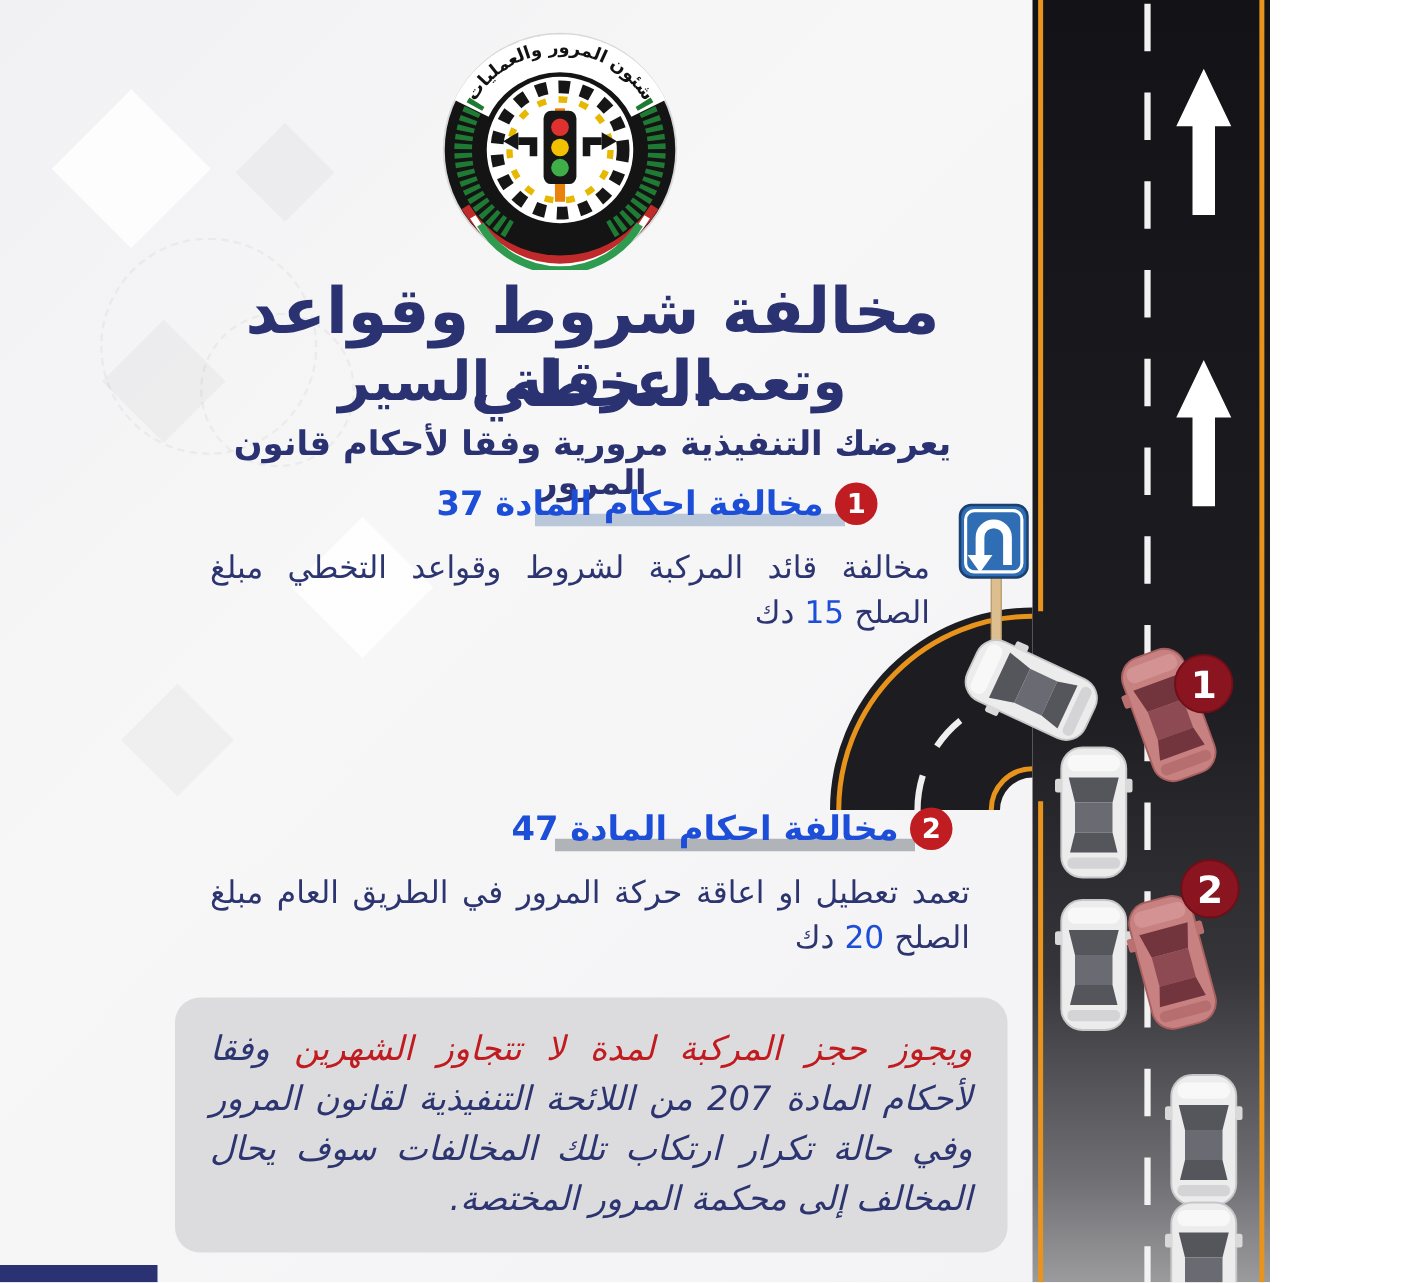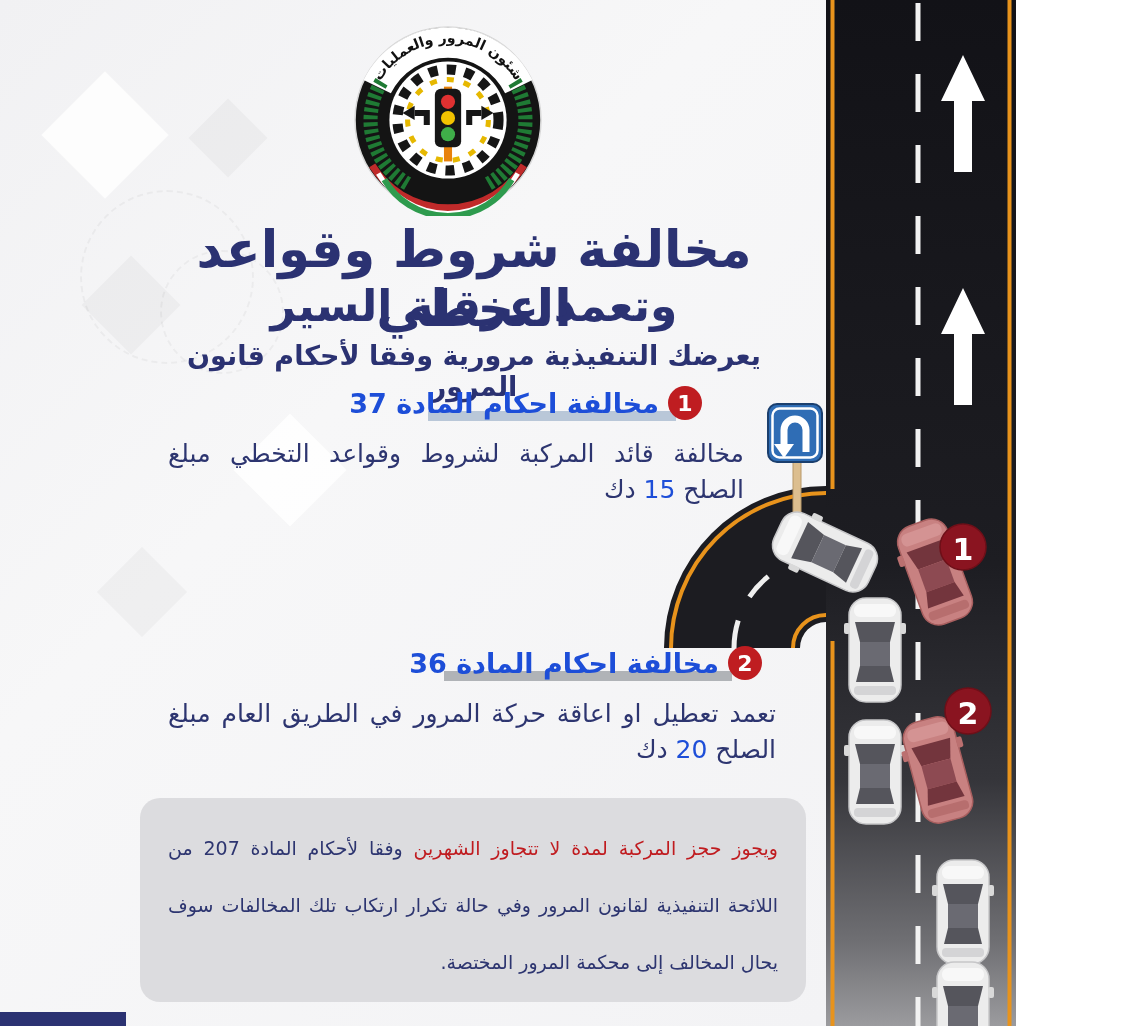--- a/index.html
+++ b/index.html
@@ -27,21 +27,21 @@
   .sec1{top:386px;right:106px;}
   .sec2{top:646px;right:46px;}
   .sec-body{position:absolute;direction:rtl;color:#2d3570;font-size:25px;line-height:36px;}
   .body1{top:436px;right:64px;left:28px;}
   .body2{top:696px;right:32px;left:28px;}
   .sec-body .l1{text-align:justify;text-align-last:justify;}
   .sec-body .l2{text-align:right;}
   .amount{color:#1d4ed8;}
   .notice{position:absolute;top:798px;left:0;width:666px;height:204px;background:#dcdcdf;
     border-radius:20px;box-sizing:border-box;padding:22px 28px 0 28px;direction:rtl;}
-  .notice p{margin:0;color:#2d3570;font-size:19px;line-height:57px;text-align:justify;}
+  .notice p{margin:0;color:#2d3570;font-size:27px;line-height:40px;text-align:justify;font-style:italic;}
   .notice .hl{color:#c01b1f;}
   .blue-bar{position:absolute;left:0;top:1012px;width:126px;height:14px;background:#2b3272;z-index:3;}
   .logo{position:absolute;left:212px;top:24px;}
   .road-svg{position:absolute;left:600px;top:0;z-index:1;}
 </style>
 </head>
 <body>
 
 <div class="canvas">
   <div class="left-panel"></div>
@@ -93,21 +93,21 @@
       <span class="sec-title">مخالفة احكام المادة 37</span>
     </div>
     <div class="sec-body body1">
       <div class="l1">مخالفة قائد المركبة لشروط وقواعد التخطي مبلغ</div>
       <div class="l2"><span>الصلح </span><span class="amount">15</span><span> دك</span></div>
     </div>
 
     <div class="sec-heading sec2">
       <span class="underbar"></span>
       <span class="sec-badge">2</span>
-      <span class="sec-title">مخالفة احكام المادة 36</span>
+      <span class="sec-title">مخالفة احكام المادة 47</span>
     </div>
     <div class="sec-body body2">
       <div class="l1">تعمد تعطيل او اعاقة حركة المرور في الطريق العام مبلغ</div>
       <div class="l2"><span>الصلح </span><span class="amount">20</span><span> دك</span></div>
     </div>
 
     <div class="notice">
       <p><span class="hl">ويجوز حجز المركبة لمدة لا تتجاوز الشهرين</span><span> وفقا لأحكام المادة 207 من اللائحة التنفيذية لقانون المرور وفي حالة تكرار ارتكاب تلك المخالفات سوف يحال المخالف إلى محكمة المرور المختصة.</span></p>
     </div>
   </div>

